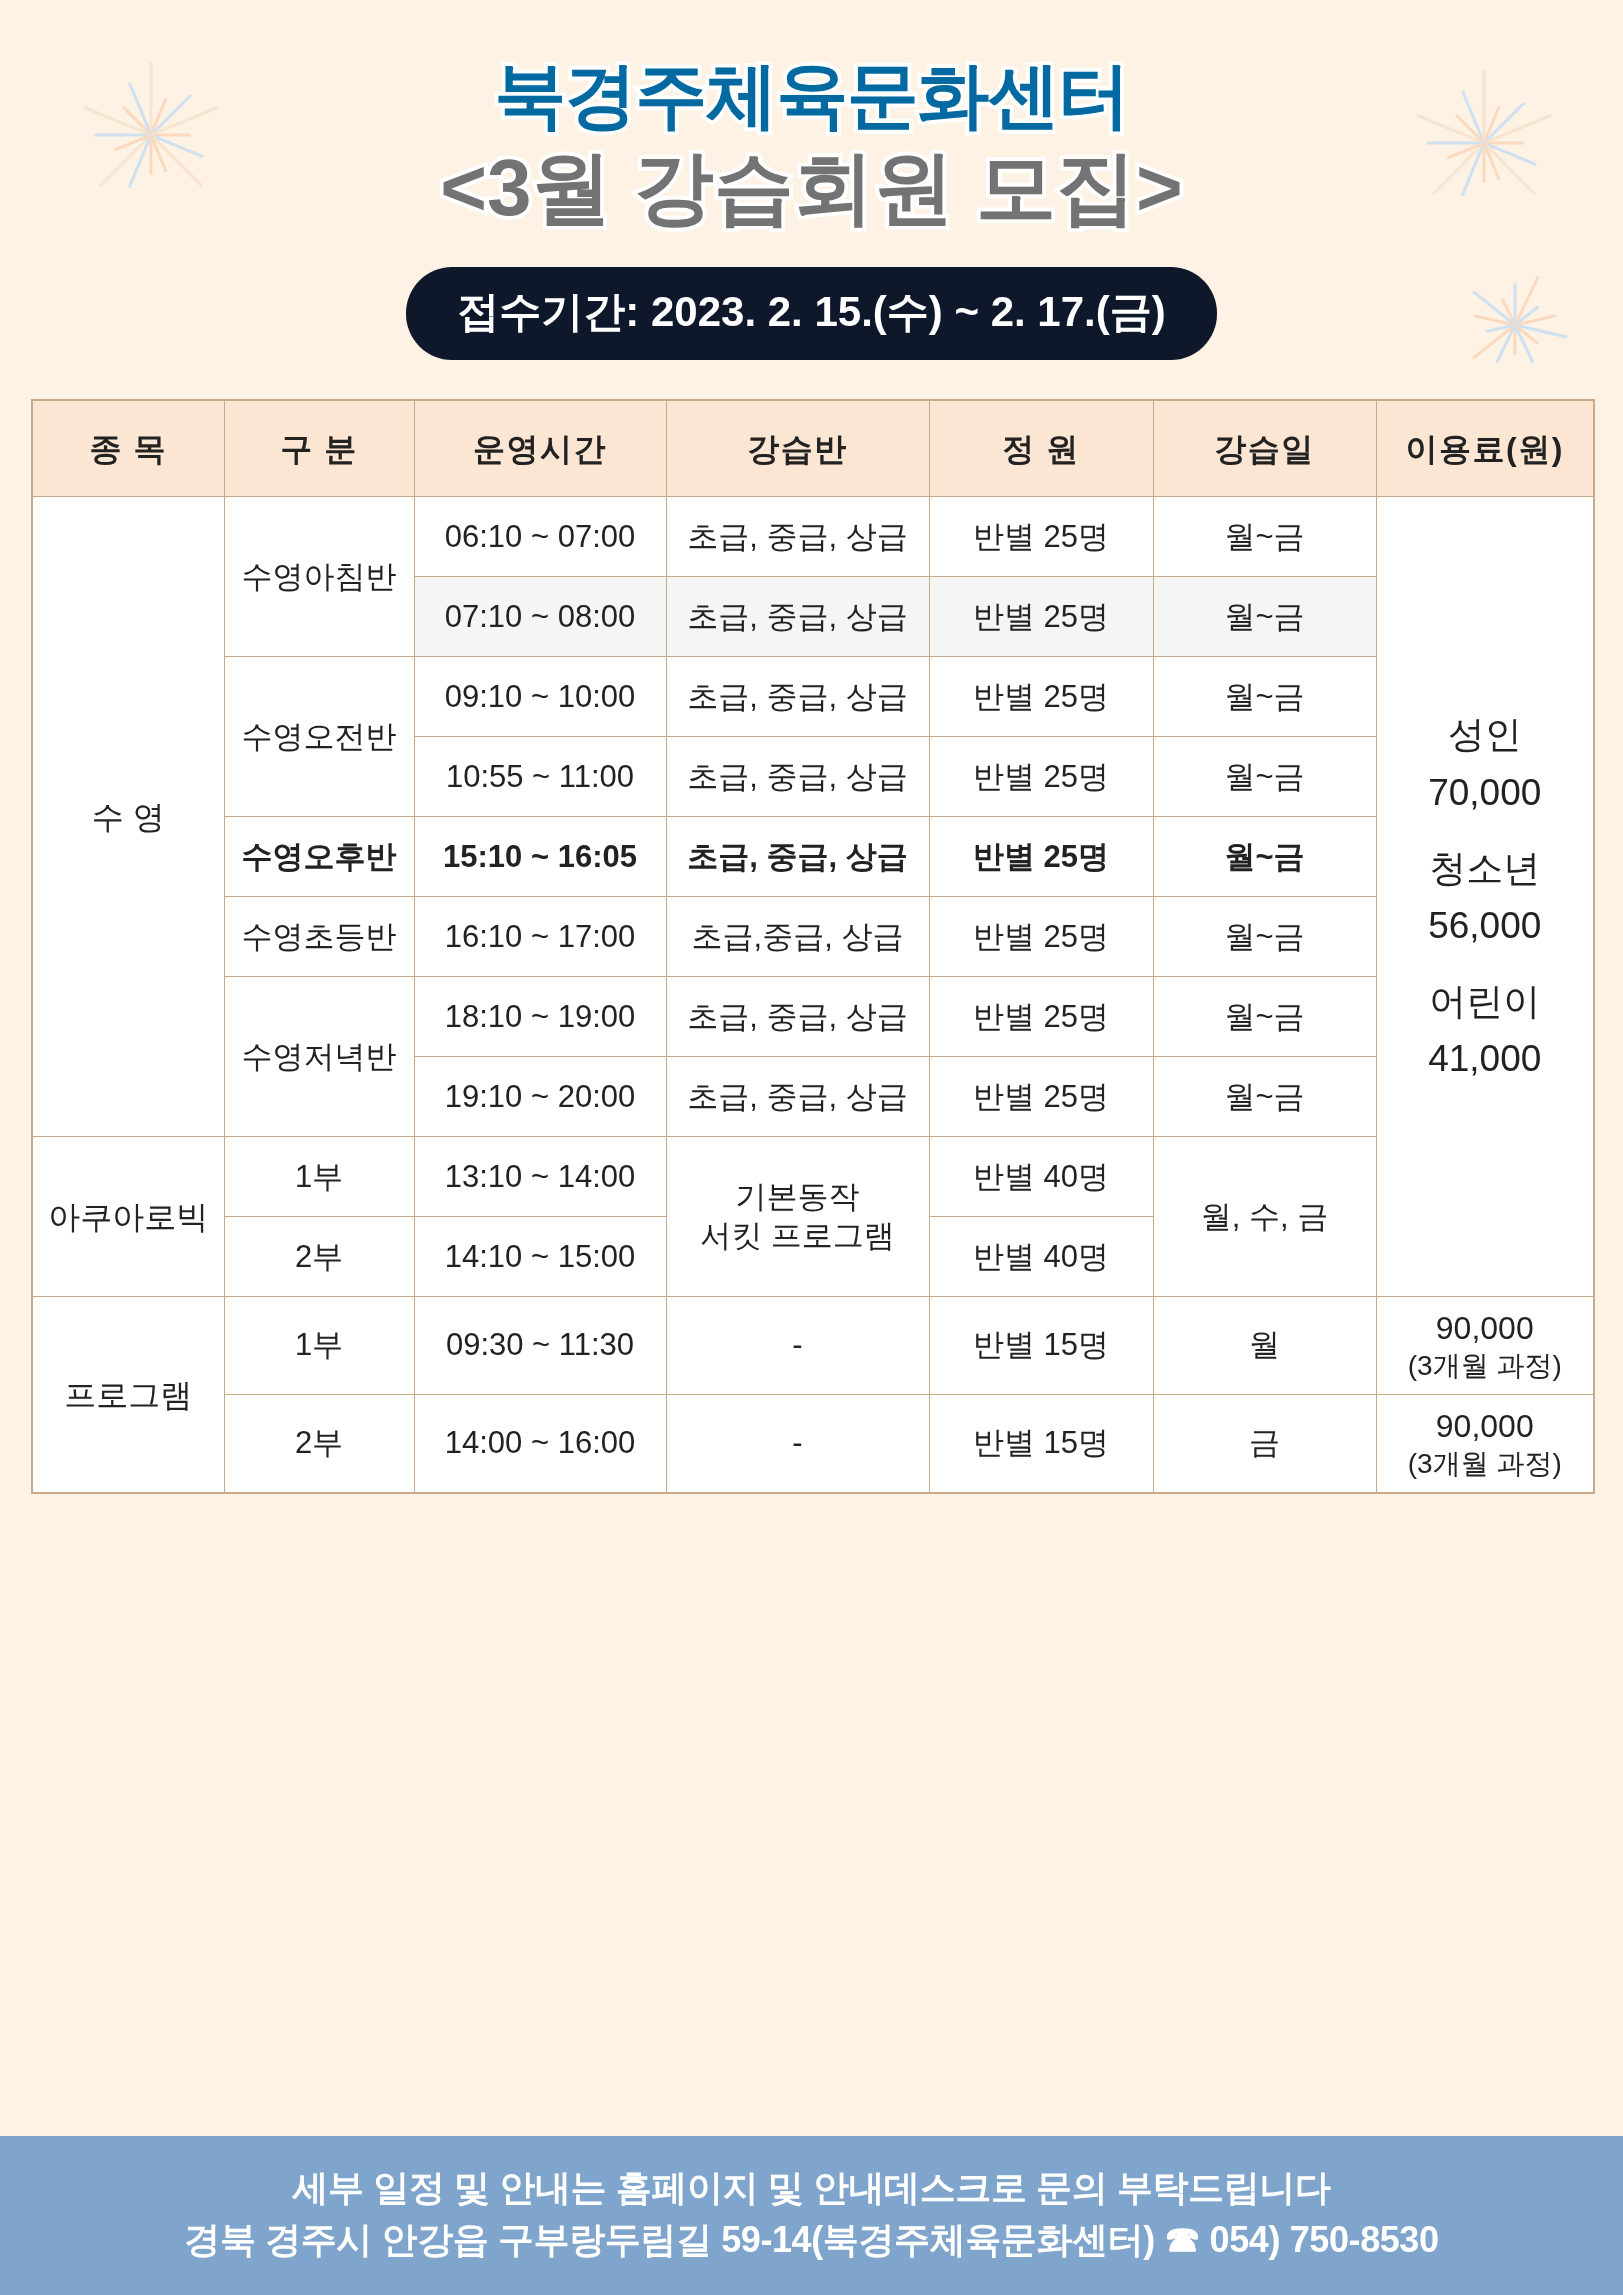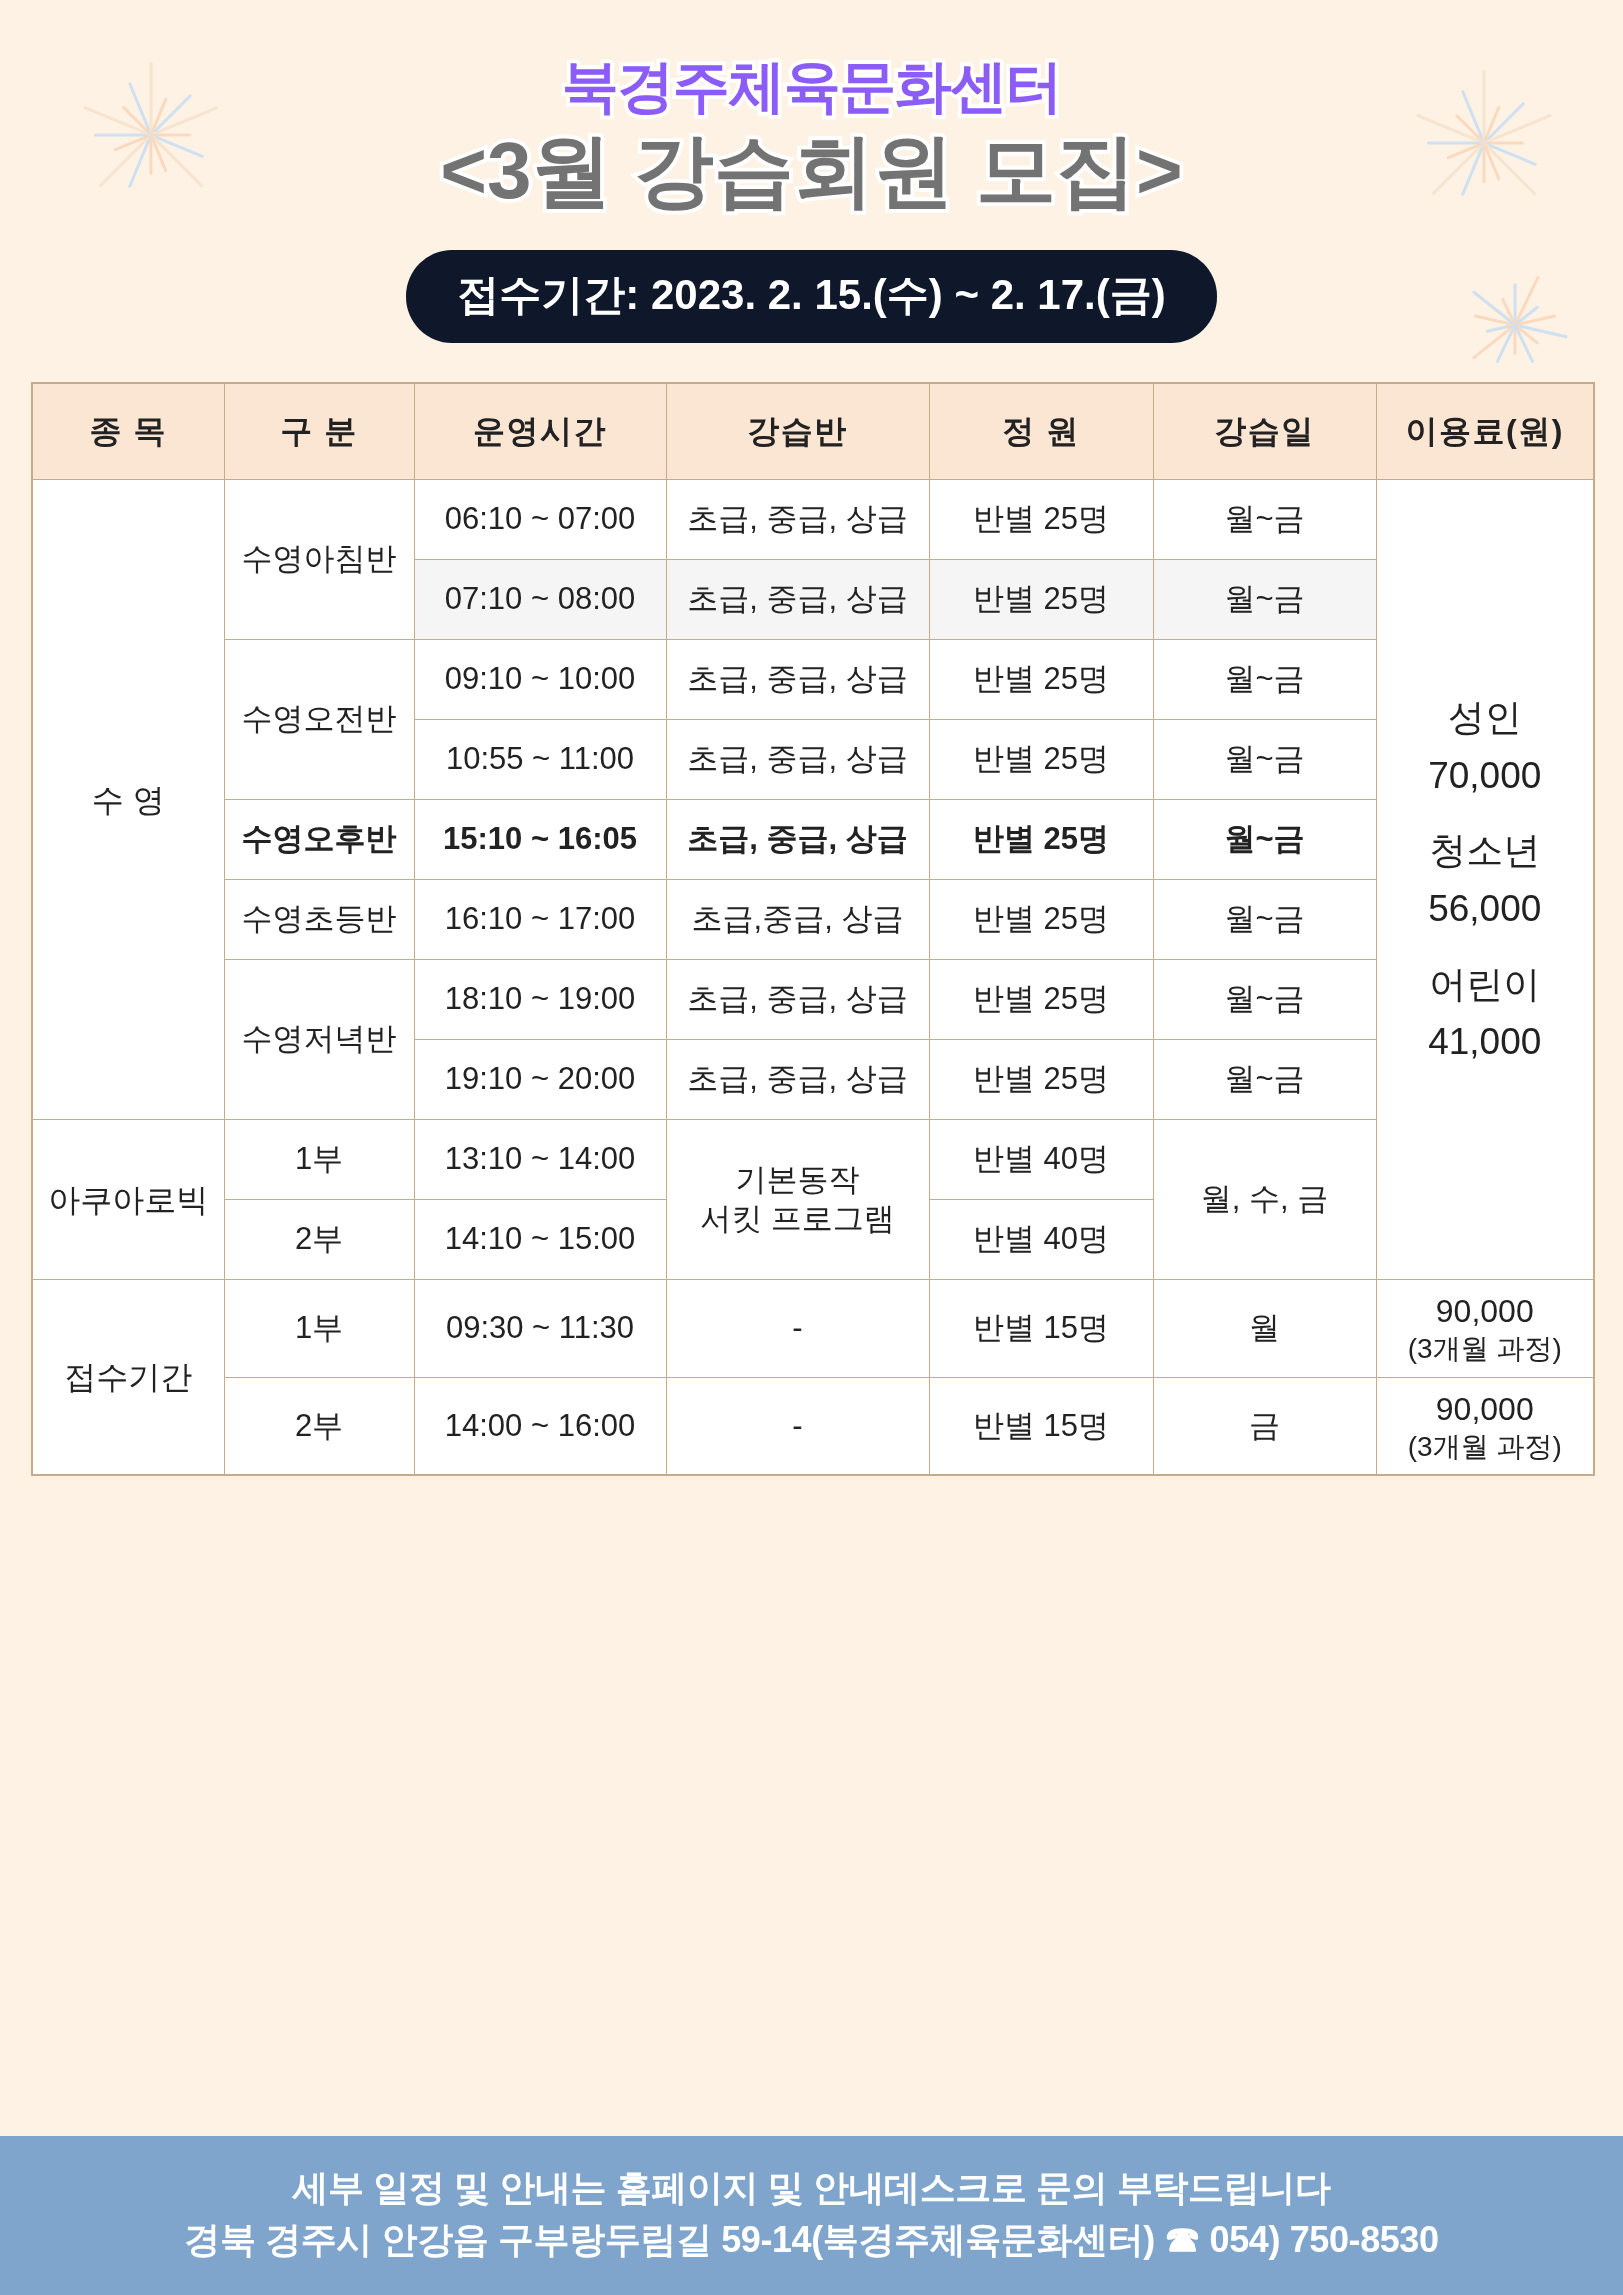--- a/index.html
+++ b/index.html
@@ -15,24 +15,24 @@
   .spark { position:absolute; pointer-events:none; }
   .spark span {
     position:absolute; left:50%; top:50%;
     width:3.1px; border-radius:2.3px;
     transform-origin:50% 0%;
   }
 
   
   .header { position:relative; padding-top:54px; text-align:center; }
   .title-main {
-    font-size:57px;
+    font-size:72px;
     font-weight:bold;
     letter-spacing:-1.5px;
-    color:#8b5cf6;
+    color:#0369a1;
     -webkit-text-stroke:7.7px #ffffff;
     paint-order:stroke fill;
     line-height:1.15;
     position:relative;
     z-index:3;
   }
   .title-sub {
     font-size:80px;
     font-weight:bold;
     color:#737373;
@@ -277,21 +277,21 @@
       <td rowspan="2">월, 수, 금</td>
     </tr>
 
     <tr style="height:80px;">
       <td>2부</td>
       <td>14:10 ~ 15:00</td>
       <td>반별 40명</td>
     </tr>
 
     <tr style="height:80px;">
-      <td rowspan="2" class="big">접수기간</td>
+      <td rowspan="2" class="big">프로그램</td>
       <td>1부</td>
       <td>09:30 ~ 11:30</td>
       <td>-</td>
       <td>반별 15명</td>
       <td>월</td>
       <td class="small2">
         <div style="font-size:32px;">90,000</div>
         <div>(3개월 과정)</div>
       </td>
     </tr>

